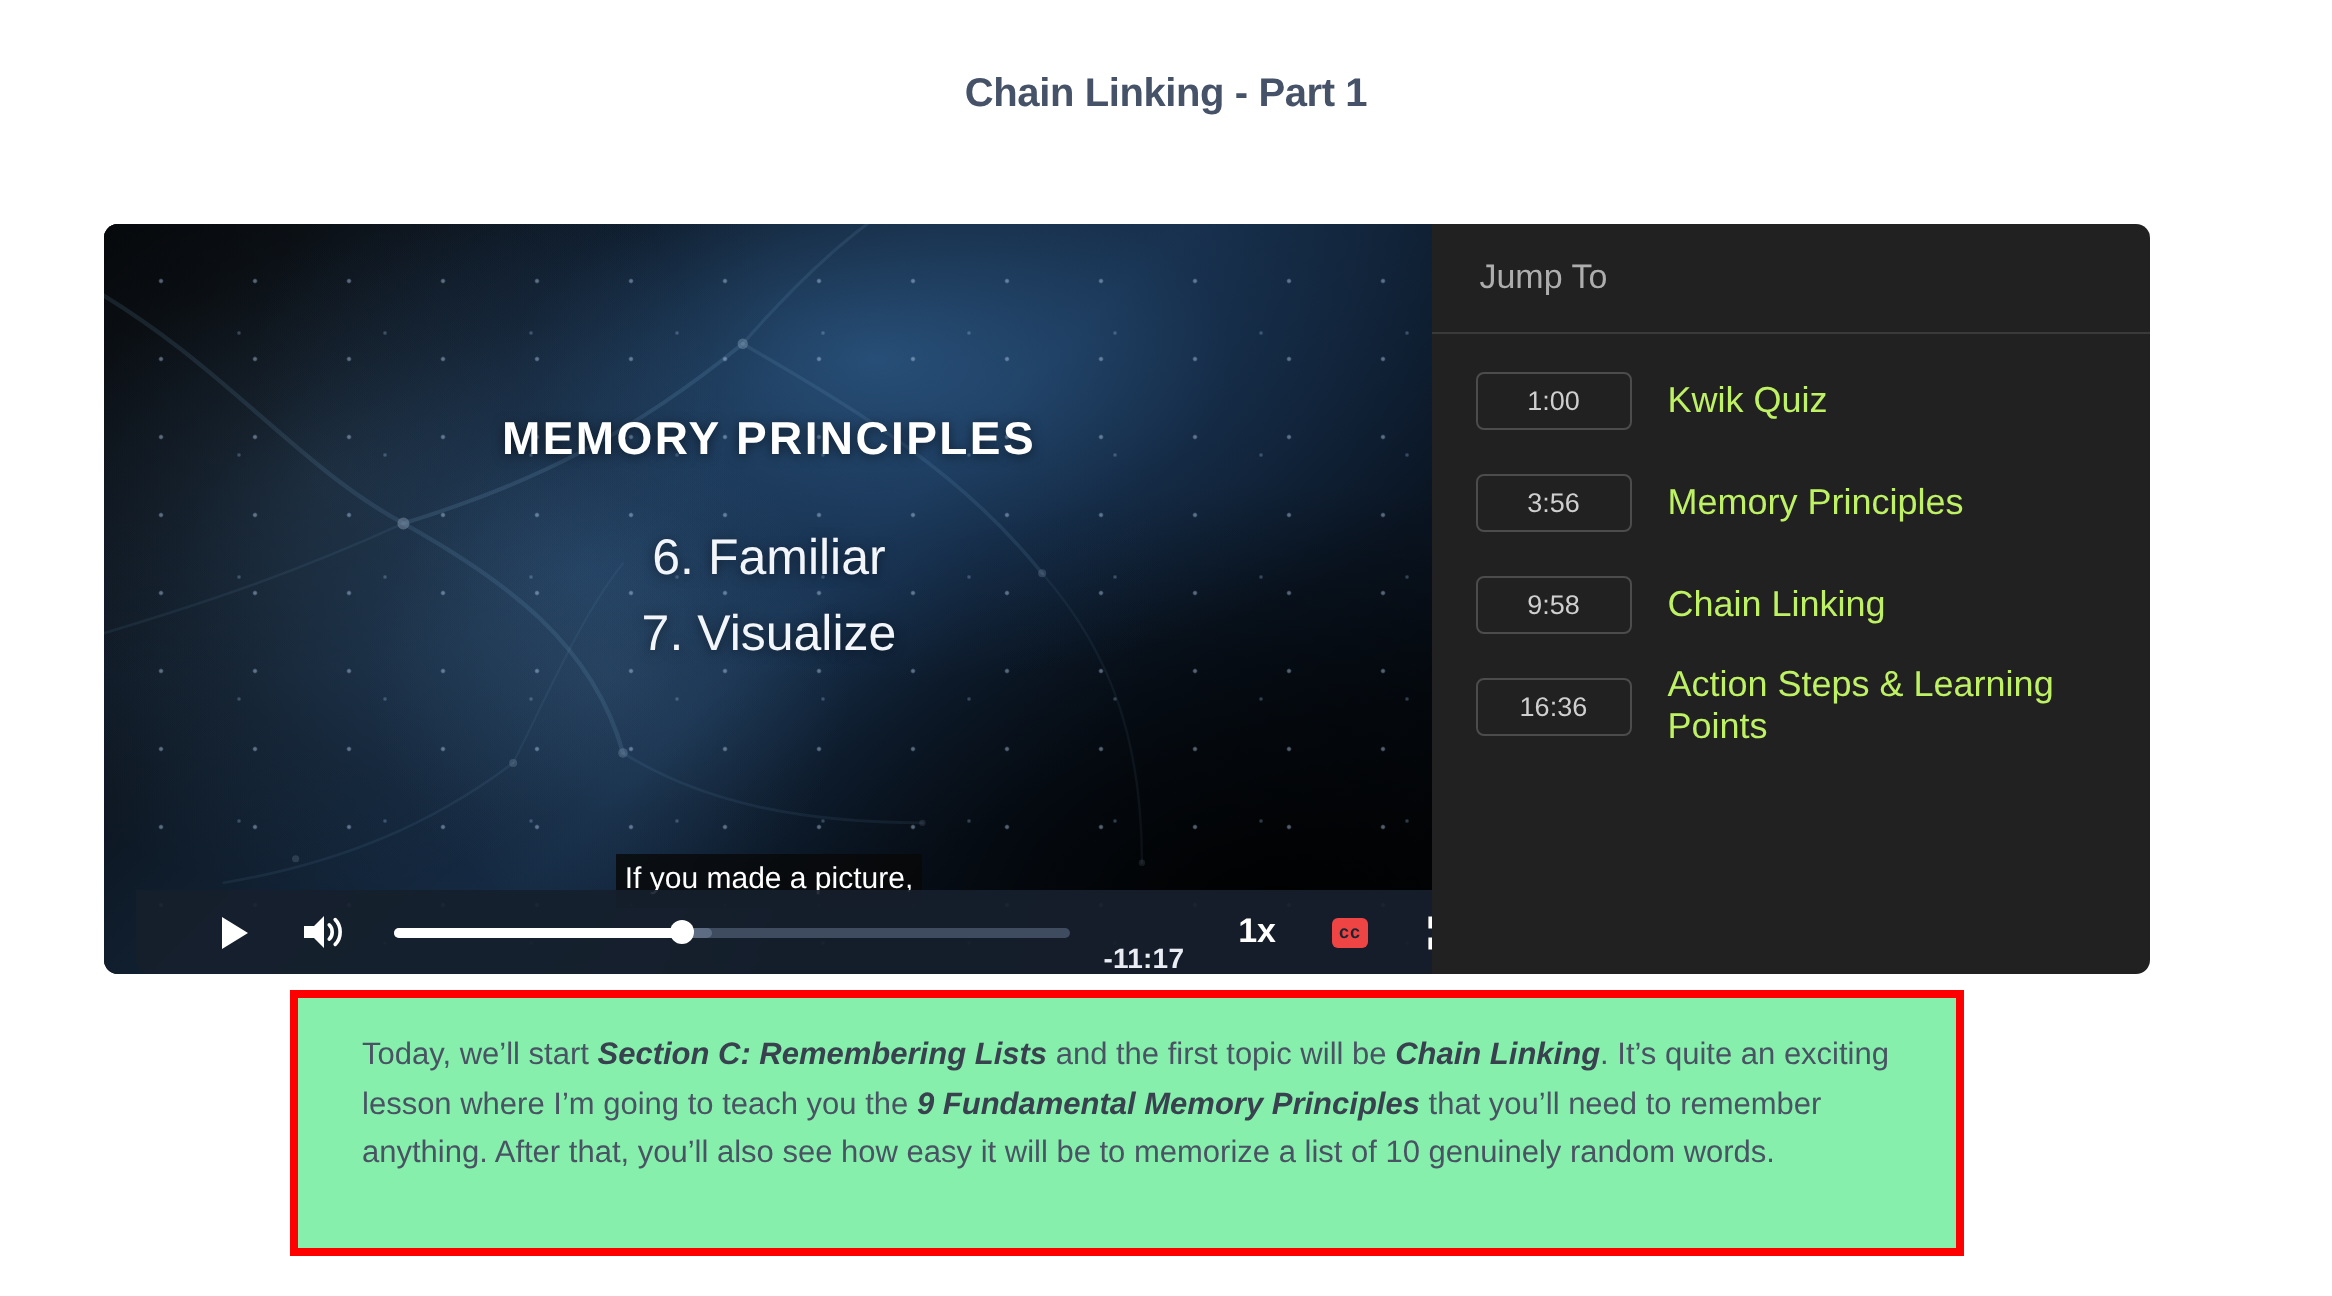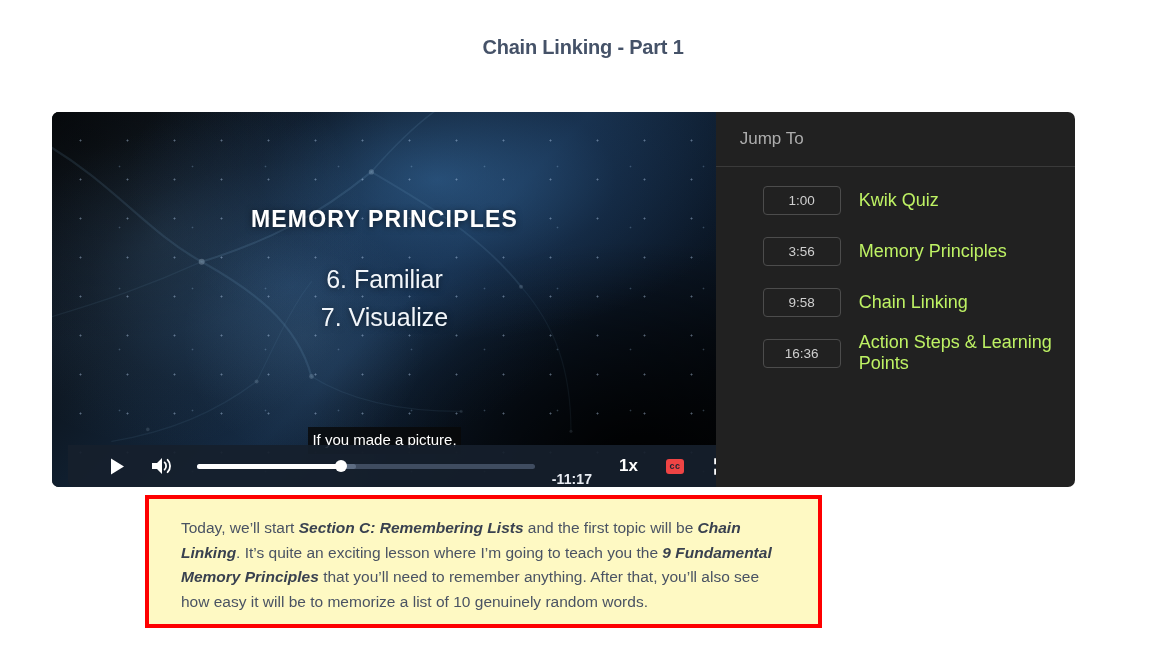--- a/index.html
+++ b/index.html
@@ -244,38 +244,37 @@
     width: 76px;
     height: 27px;
     border: 1px solid #4c4c4c;
     border-radius: 4px;
     color: #cfcfcf;
     font-size: 13.5px;
     display: flex;
     align-items: center;
     justify-content: center;
     flex: none;
-    margin-left: 25px;
   }
   .jump-label {
     margin-left: 18px;
     color: #bef264;
     font-size: 18px;
   }
 
   
   .desc-box {
     position: absolute;
     left: 145px;
     top: 495px;
-    width: 677px;
+    width: 837px;
     height: 133px;
     box-sizing: border-box;
     border: 4px solid #fe0000;
-    background: #fef9c3;
+    background: #86efac;
   }
   .desc-text {
     padding: 17px 30px 0 32px;
     color: #4a5363;
     font-size: 15.5px;
     line-height: 24.5px;
   }
   .desc-text b {
     font-weight: bold;
     font-style: italic;

